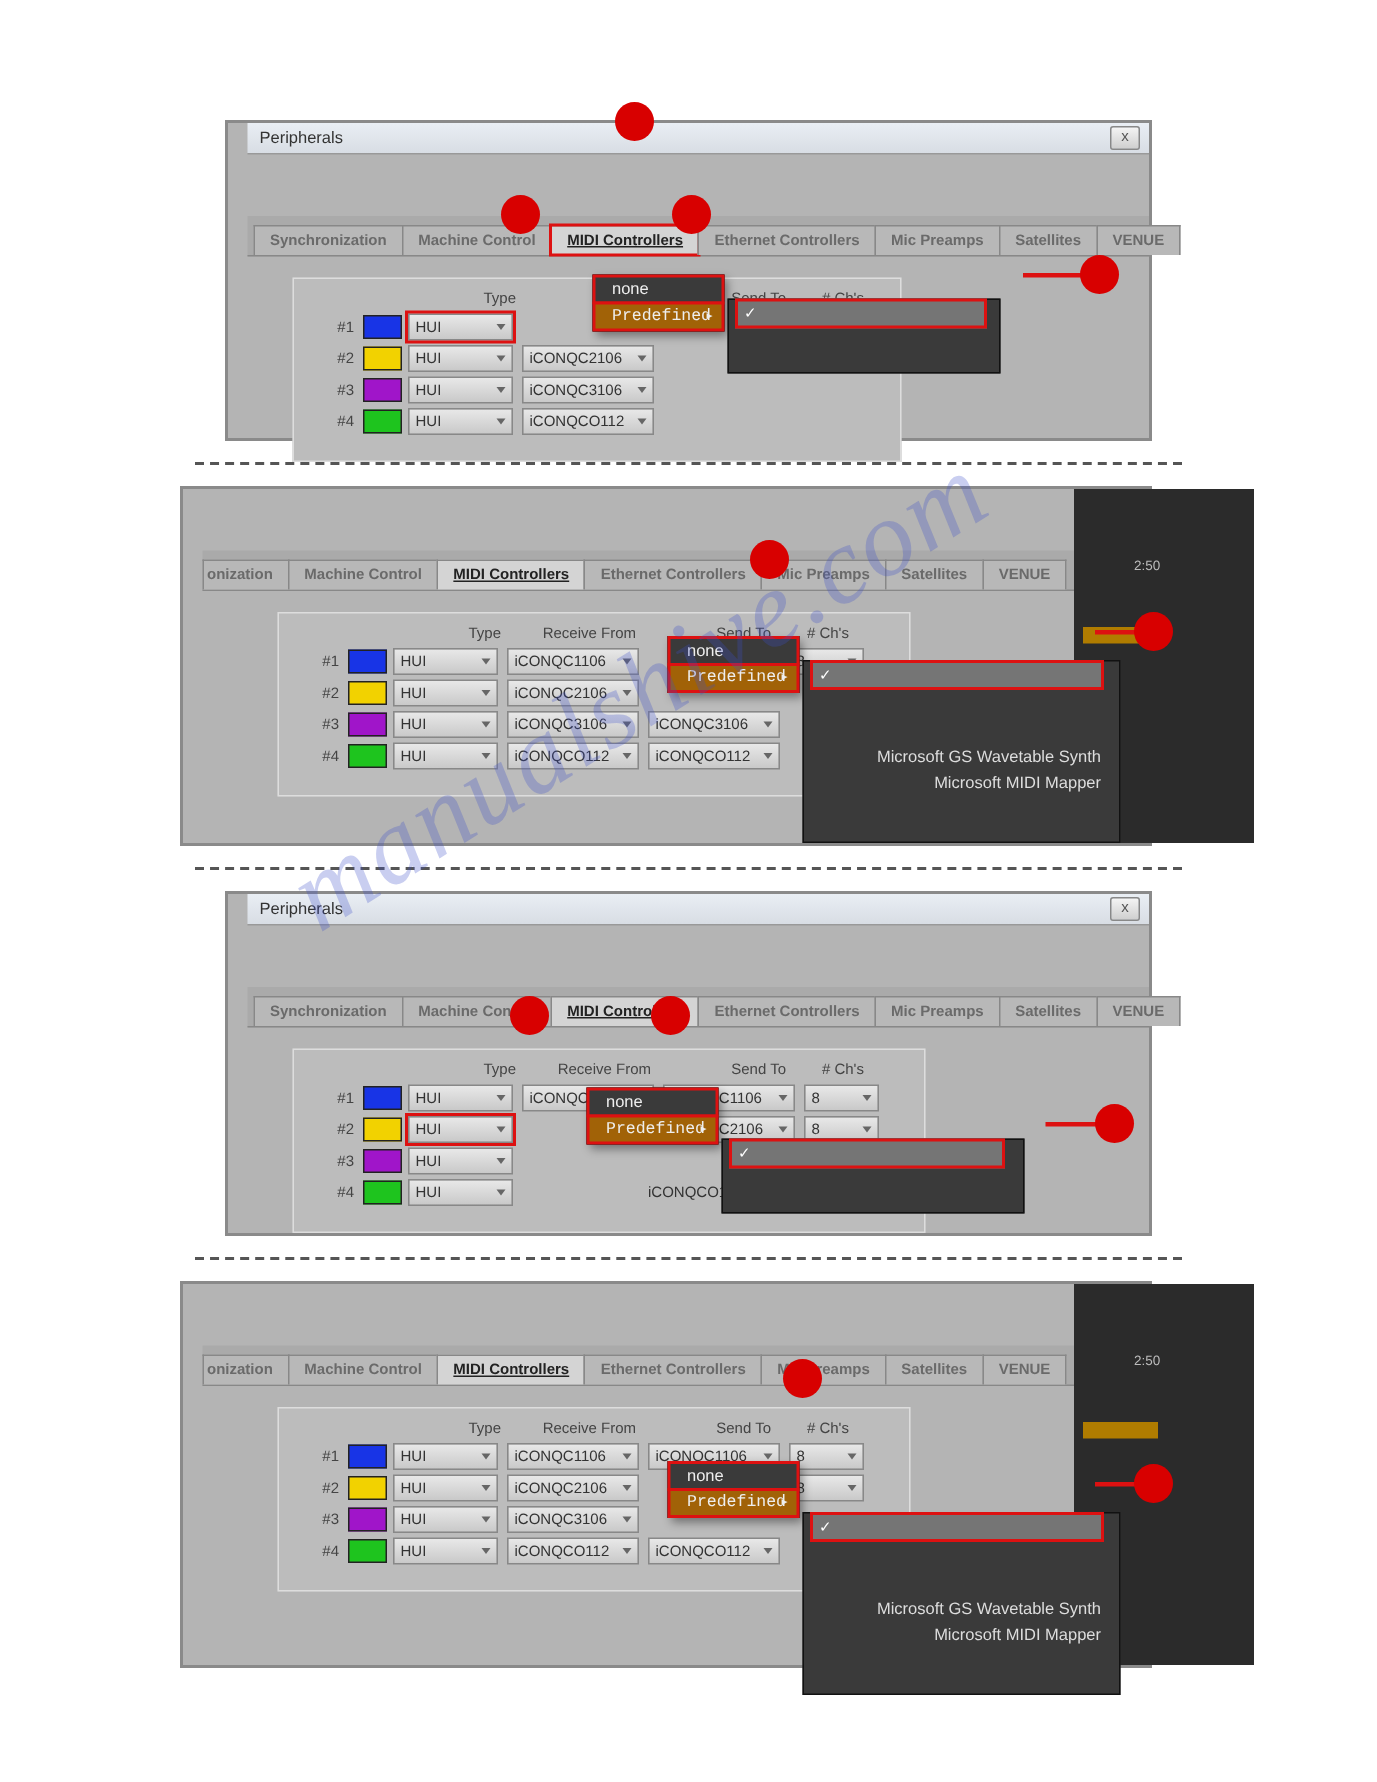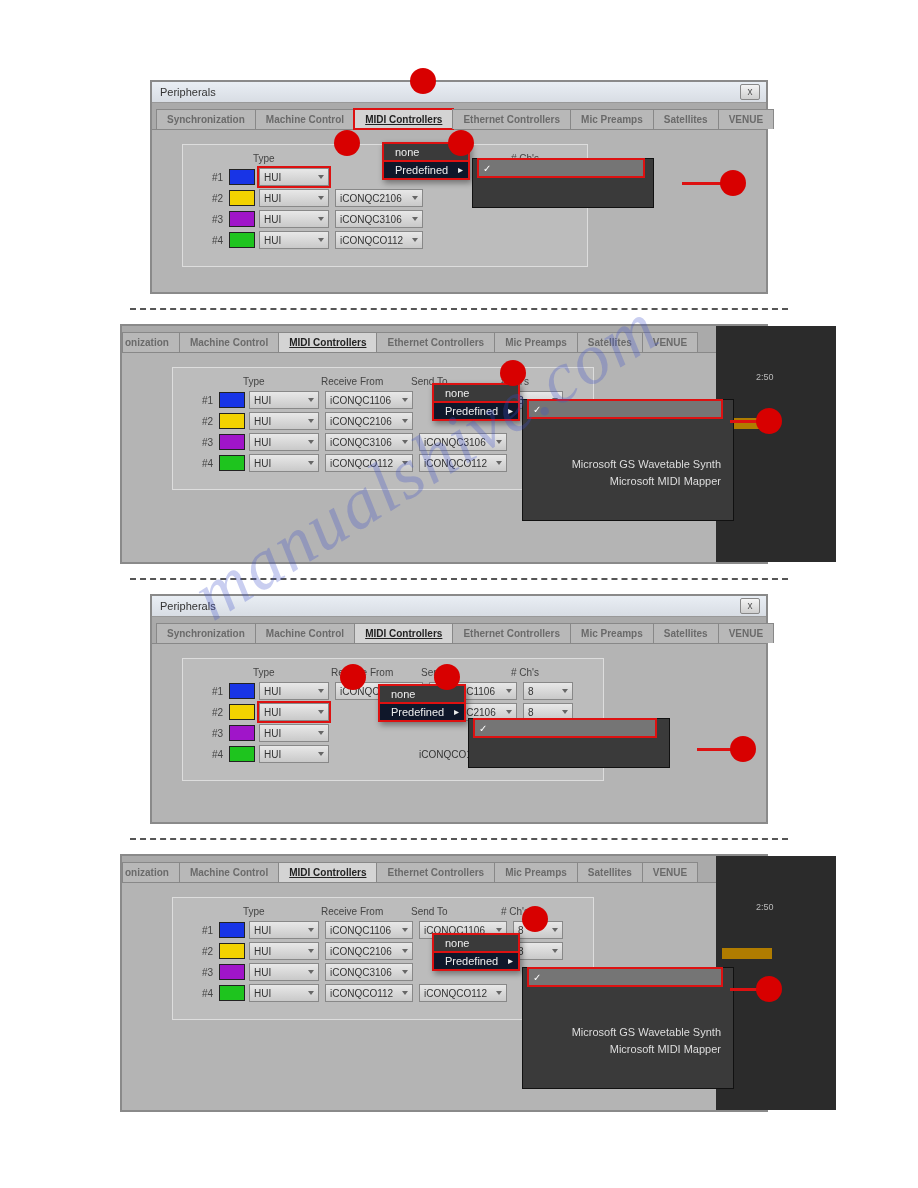--- a/index.html
+++ b/index.html
@@ -14,20 +14,21 @@
   .page {
     padding: 80px 150px 40px 150px;
     position: relative;
   }
   .panel {
     border: 2px solid #8a8a8a;
     background: #b4b4b4;
     position: relative;
     margin-bottom: 12px;
     overflow: visible;
+    padding-left: 13px;
   }
   .titlebar {
     background: linear-gradient(#e9eef4, #d8dde4);
     height: 20px;
     display: flex;
     align-items: center;
     padding: 0 8px;
     font-size: 11px;
     color: #333;
     border-bottom: 1px solid #999;
@@ -46,20 +47,21 @@
     text-align: center;
     line-height: 13px;
     color: #555;
   }
   .tabs {
     display: flex;
     background: #aaa;
     padding: 6px 4px 0 4px;
     gap: 0;
     border-bottom: 1px solid #888;
+    margin-top: 41px;
   }
   .tab {
     padding: 4px 10px 4px 10px;
     font-size: 10px;
     font-weight: bold;
     color: #6a6a6a;
     background: #b8b8b8;
     border: 1px solid #888;
     border-bottom: none;
     margin-right: -1px;
@@ -86,21 +88,21 @@
     display: inline-block;
   }
   .colheads {
     display: flex;
     margin-left: 52px;
     gap: 0;
     font-size: 10px;
     color: #444;
     margin-bottom: 4px;
   }
-  .colheads span { text-align: left; }
+  .colheads span { text-align: right; }
   .col-type   { width: 78px; }
   .col-recv   { width: 90px; }
   .col-send   { width: 90px; }
   .col-ch     { width: 52px; }
   .row {
     display: flex;
     align-items: center;
     margin-bottom: 3px;
     height: 18px;
   }
@@ -155,21 +157,21 @@
     font-size: 11px;
     color: #eee;
     box-shadow: 2px 3px 6px rgba(0,0,0,0.4);
     z-index: 20;
   }
   .menu-item {
     padding: 3px 22px 3px 12px;
     white-space: nowrap;
     position: relative;
   }
-  .menu-item.sel { background: #0f172a; }
+  .menu-item.sel { background: #a16207; font-family: Liberation Mono, monospace; }
   .menu-item.sel::after {
     content: "▸";
     position: absolute;
     right: 6px;
     font-size: 10px;
   }
   .menu-item.redbox { outline: 2px solid #d11; outline-offset: -1px;}
   .submenu {
     position: absolute;
     background: #3a3a3a;

